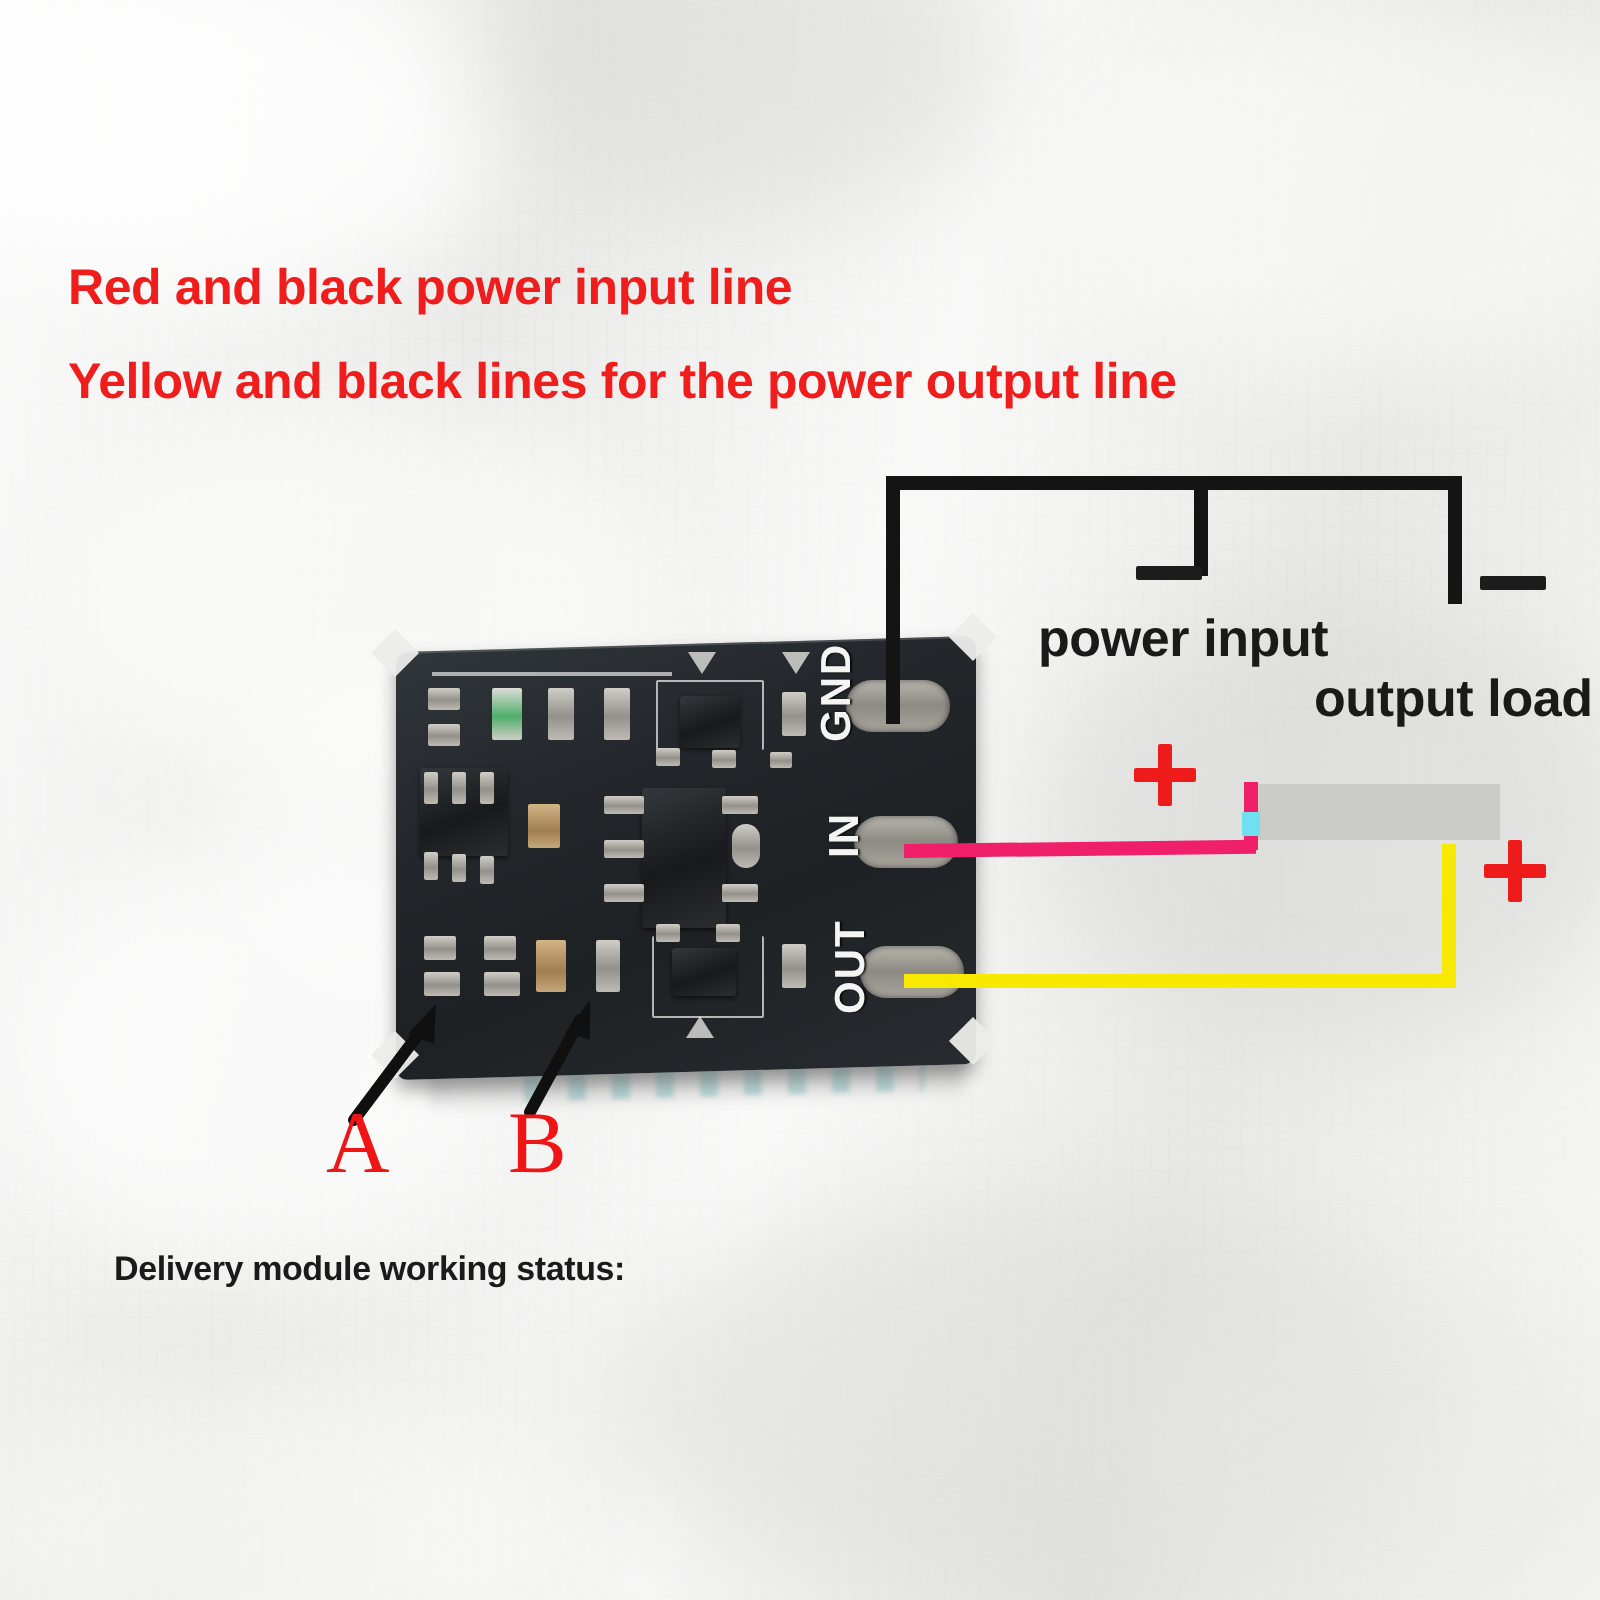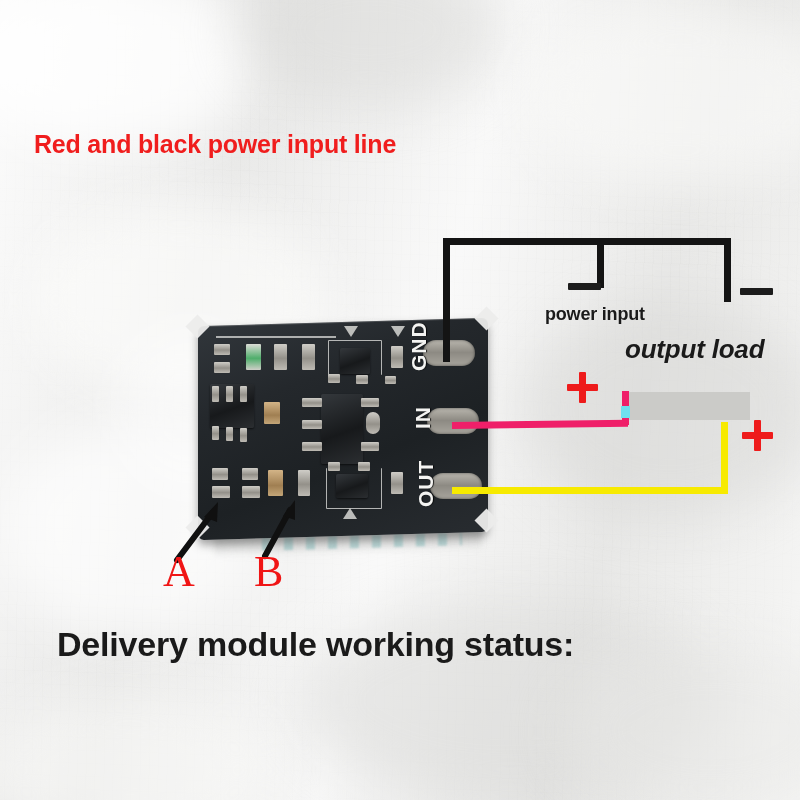--- a/index.html
+++ b/index.html
@@ -183,24 +183,25 @@
   <div class="blotch" style="left:520px;top:0px;width:320px;height:190px;background:rgba(248,248,247,0.75);"></div>
   <div class="blotch" style="left:30px;top:200px;width:300px;height:200px;background:rgba(252,252,251,0.7);"></div>
   <div class="blotch" style="left:520px;top:300px;width:300px;height:220px;background:rgba(214,214,212,0.5);"></div>
   <div class="blotch" style="left:0px;top:420px;width:260px;height:220px;background:rgba(255,255,255,0.7);"></div>
   <div class="blotch" style="left:300px;top:600px;width:420px;height:200px;background:rgba(219,219,217,0.55);"></div>
   <div class="blotch" style="left:-20px;top:690px;width:300px;height:160px;background:rgba(250,250,249,0.6);"></div>
   <div class="blotch" style="left:560px;top:640px;width:300px;height:180px;background:rgba(232,232,230,0.5);"></div>
   <div class="blotch" style="left:120px;top:330px;width:140px;height:160px;background:rgba(255,255,255,0.55);"></div>
 
   <div class="note red" style="left:34px; top:130px; font-size:25px;">Red and black power input line</div>
-
-  <div class="note black" style="left:545px; top:304px; font-size:18px;">power input</div>
-  <div class="note black" style="left:625px; top:334px; font-size:26px;font-style:italic;">output load</div>
-  <div class="note black" style="left:57px; top:625px; font-size:34px;">Delivery module working status:</div>
+  <div class="note red" style="left:34px; top:177px; font-size:25px;">Yellow and black lines for the power output line</div>
+
+  <div class="note black" style="left:519px; top:304px; font-size:26px;">power input</div>
+  <div class="note black" style="left:657px; top:334px; font-size:26px;">output load</div>
+  <div class="note black" style="left:57px; top:625px; font-size:17px;">Delivery module working status:</div>
 
   <div id="pcb-shadow"></div>
   <div id="pcb-teal"></div>
 
   <div id="pcb-module">
     <div id="pcb-body"></div>
 
     <div class="notch" style="left:-9px; top:-4px;"></div>
     <div class="notch" style="left:-9px; top:197px;"></div>
     <div class="notch" style="left:280px; top:-12px;"></div>

